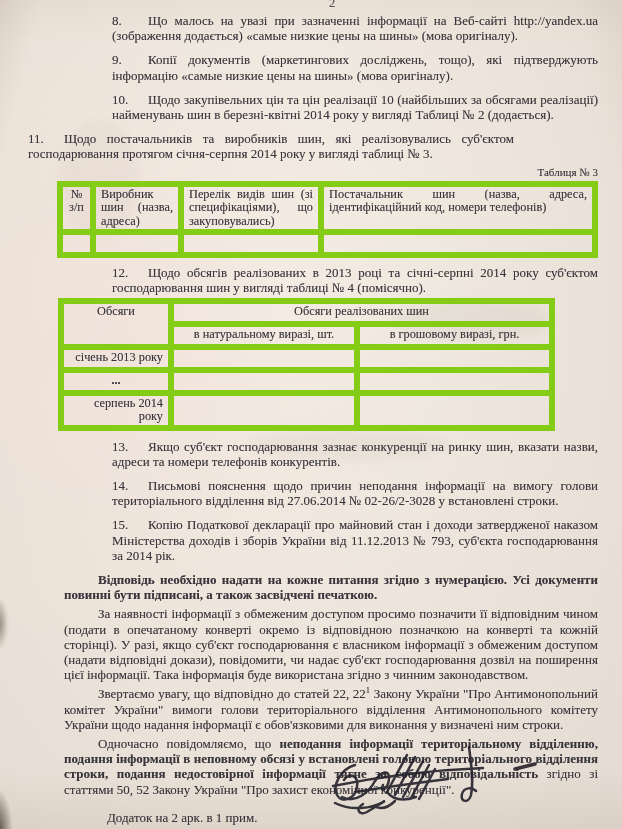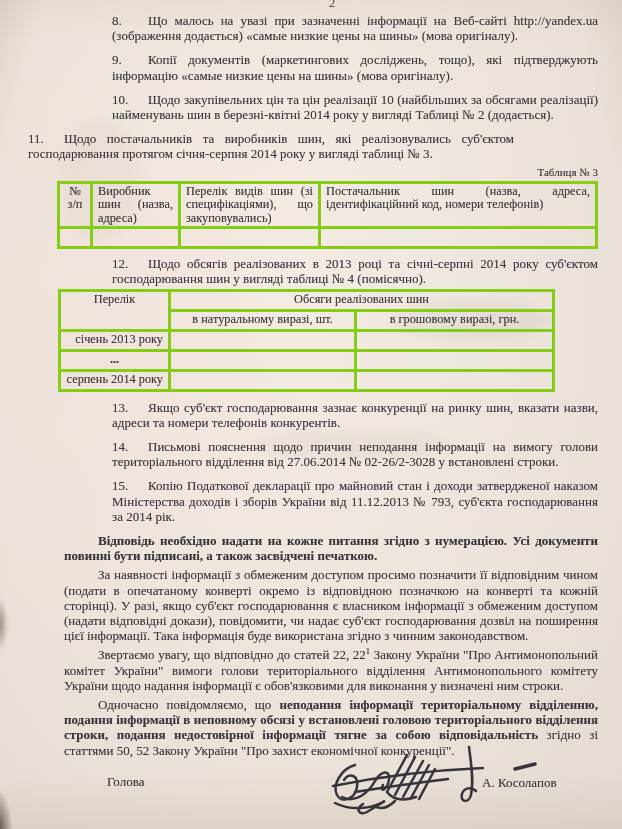--- a/index.html
+++ b/index.html
@@ -20,21 +20,21 @@
   .pagenum{position:absolute;top:-4px;left:329px;font-size:12.5px;color:#56525a;}
   .content{position:absolute;top:13px;left:0;width:622px;}
   .item{margin:0 0 9px 112px;width:486px;font-size:13px;line-height:15.2px;text-align:justify;}
   .item .num{display:inline-block;width:36px;}
   .mb3{margin-bottom:3px!important;margin-left:28px;}
   .mb2{margin-bottom:2px!important;}
   .tbl-label{font-size:11px;text-align:right;line-height:14px;}
   .lbl3{margin:2px 0 2px 57px;width:541px;}
   .lbl4{margin:2px 0 2px 58px;width:497px;}
   table{border-collapse:collapse;font-size:12.3px;}
-  td,th{border:3px solid #84cc16;padding:1px 5px;line-height:13.5px;font-weight:normal;vertical-align:top;}
+  td,th{border:6px solid #84cc16;padding:1px 5px;line-height:13.5px;font-weight:normal;vertical-align:top;}
   table.t3{margin:0 0 7px 57px;width:541px;}
   table.t3 th{text-align:justify;text-align-last:left;}
   table.t3 .c1{text-align:center;text-align-last:center;}
   table.t3 .empty td{height:15px;}
   table.t4{margin:0 0 8px 58px;width:497px;}
   table.t4 .hdr{text-align:center;}
   table.t4 td.rowlab{text-align:right;margin-top:43px;}
   table.t4 td.dots{text-align:center;font-weight:bold;}
   table.t4 td{height:15px;}
   .para{margin:0 0 4px 64px;width:534px;font-size:13px;line-height:15.2px;text-align:justify;text-indent:34px;}
@@ -103,21 +103,21 @@
 
 
     <table class="t4">
       <colgroup>
           <col style="width:110px">
           <col style="width:186px">
           <col>
         </colgroup>
       <tbody>
           <tr>
-        <td class="hdr" rowspan="2">Перелік</td>
+        <td class="hdr" rowspan="2">Обсяги</td>
         <td class="hdr" colspan="2">Обсяги реалізованих шин</td>
       </tr>
       <tr>
         <td class="hdr">в натуральному виразі, шт.</td>
         <td class="hdr">в грошовому виразі, грн.</td>
       </tr>
       <tr>
         <td class="rowlab">січень 2013 року</td>
         <td></td>
         <td></td>
@@ -142,20 +142,21 @@
     <div class="item"><span class="num">15.</span><span>Копію Податкової декларації про майновий стан і доходи затвердженої наказом Міністерства доходів і зборів України від 11.12.2013 № 793, суб'єкта господарювання за 2014 рік.</span></div>
 
     <div class="para bold-note">Відповідь необхідно надати на кожне питання згідно з нумерацією. Усі документи повинні бути підписані, а також засвідчені печаткою.</div>
 
     <div class="para">За наявності інформації з обмеженим доступом просимо позначити її відповідним чином (подати в опечатаному конверті окремо із відповідною позначкою на конверті та кожній сторінці). У разі, якщо суб'єкт господарювання є власником інформації з обмеженим доступом (надати відповідні докази), повідомити, чи надає суб'єкт господарювання дозвіл на поширення цієї інформації. Така інформація буде використана згідно з чинним законодавством.</div>
 
     <div class="para"><span>Звертаємо увагу, що відповідно до статей 22, 22</span><sup>1</sup><span> Закону України "Про Антимонопольний комітет України" вимоги голови територіального відділення Антимонопольного комітету України щодо надання інформації є обов'язковими для виконання  у визначені ним строки.</span></div>
 
     <div class="para"><span>Одночасно повідомляємо, що </span><span class="bold-inline">неподання інформації територіальному відділенню, подання інформації в неповному обсязі у встановлені головою територіального відділення строки, подання недостовірної інформації тягне за собою відповідальність</span><span> згідно зі статтями 50, 52 Закону України "Про захист економічної конкуренції".</span></div>
 
+    <div class="attach">Додаток на 2 арк. в 1 прим.</div>
 
     <div class="sigrow">
       <span>Голова</span>
       <span class="signer">А. Косолапов</span>
     </div>
 
   </div>
 
   <svg class="sig-svg" width="225" height="80" viewBox="0 0 225 80">
     <g fill="none" stroke="#23212b" stroke-width="2.5" stroke-linecap="round" opacity="0.9">

